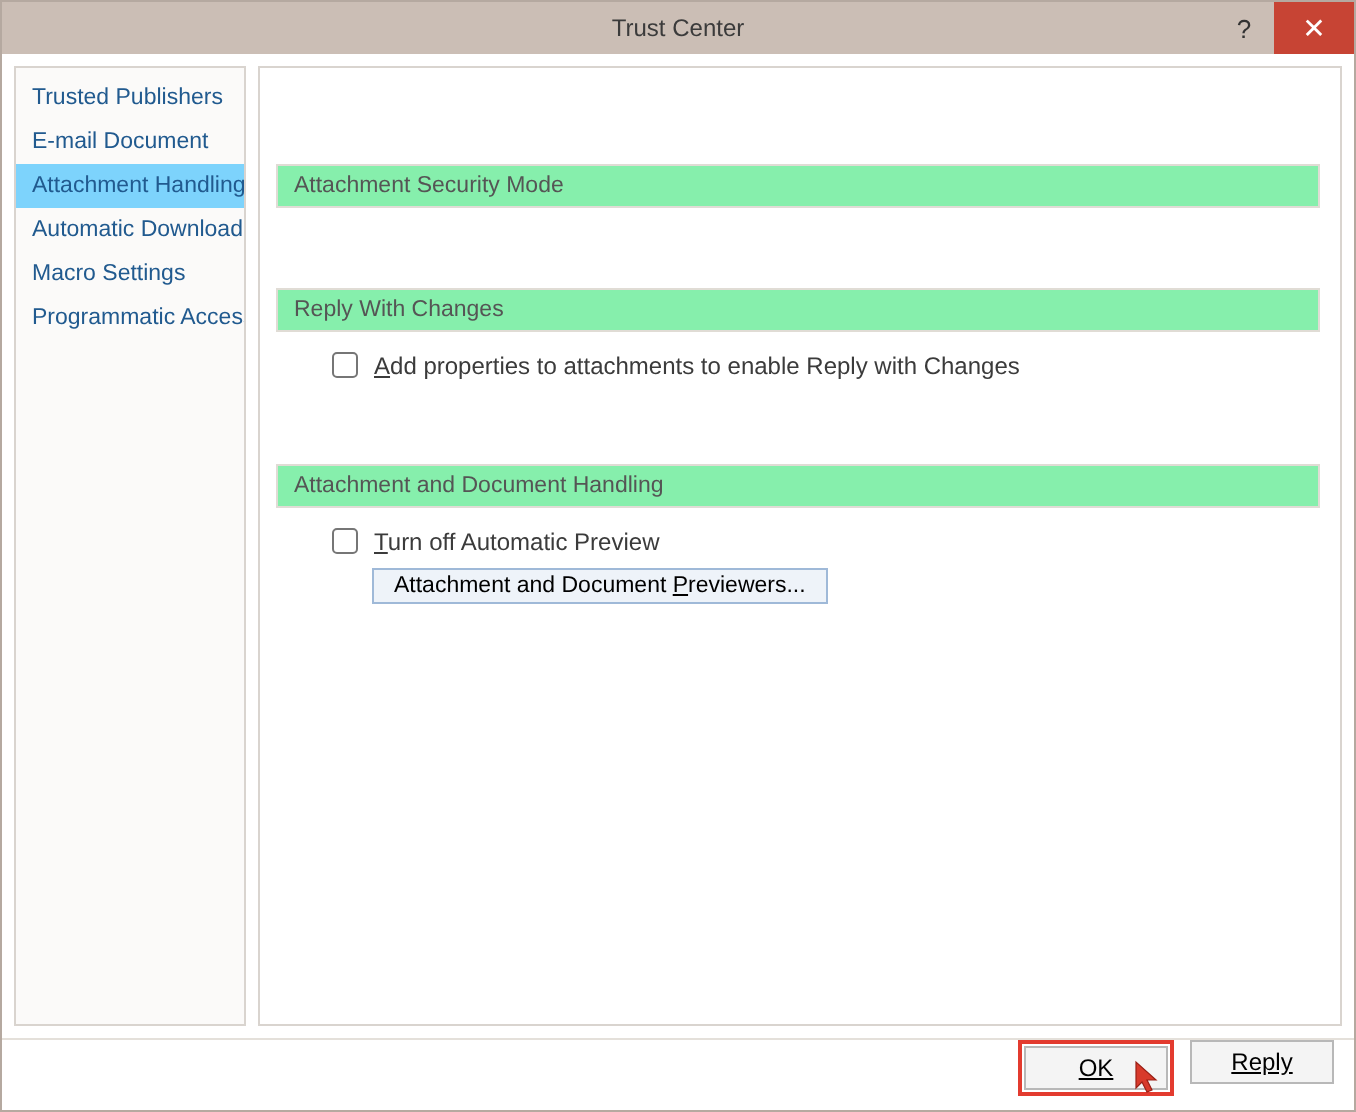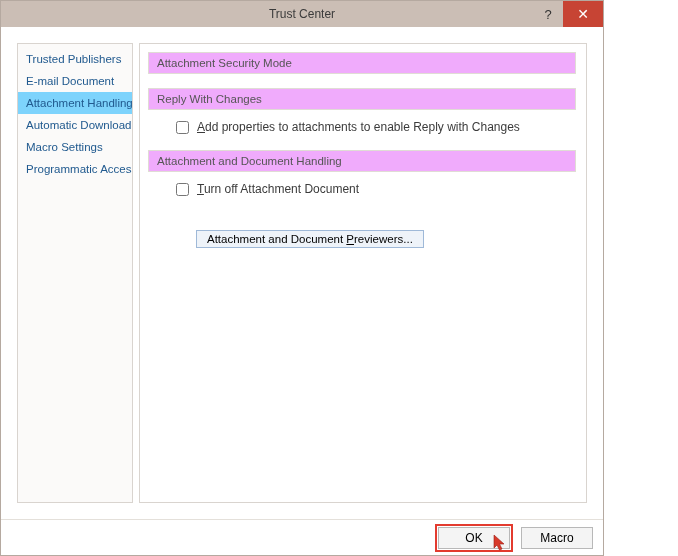--- a/index.html
+++ b/index.html
@@ -5,21 +5,21 @@
 * { box-sizing: border-box; margin: 0; padding: 0; }
 body {
   font-family: "Segoe UI", Tahoma, sans-serif;
   font-size: 12px;
   background: #fff;
   width: 678px;
   height: 556px;
   overflow: hidden;
 }
 .window {
-  width: 604px;
+  width: 678px;
   height: 556px;
   border: 1px solid #b5a9a0;
   display: flex;
   flex-direction: column;
   background: #fff;
 }
 .titlebar {
   height: 26px;
   background: #cbbeb5;
   display: flex;
@@ -49,21 +49,21 @@
 }
 .tb-close {
   width: 40px;
   background: #c74434;
   color: #fff;
   font-size: 14px;
 }
 .client {
   flex: 1;
   display: flex;
-  padding: 16px;
+  padding: 6px;
   gap: 6px;
   overflow: hidden;
 }
 .sidebar {
   width: 116px;
   border: 1px solid #d9d4cf;
   background: #fbfaf9;
   padding: 4px 0;
 }
 .side-item {
@@ -79,61 +79,61 @@
   color: #215a8f;
 }
 .main {
   flex: 1;
   border: 1px solid #d9d4cf;
   padding: 8px 10px 8px 8px;
   overflow: auto;
   color: #3b3b3b;
 }
 .section-head {
-  background: #f0abfc;
+  background: #86efac;
   padding: 4px 8px;
   font-size: 11.5px;
   color: #555;
   margin-bottom: 8px;
   border: 1px solid #e0dcd5;
+  margin-top: 40px;
 }
 .sect { margin-bottom: 14px; }
 .info-line {
   padding: 2px 0 4px 20px;
   font-size: 12px;
 }
 .chk-row {
   display: flex;
-  align-items: center;
   gap: 8px;
   padding: 2px 0 2px 28px;
   font-size: 12px;
 }
 .chk-row input[type=checkbox] {
   width: 13px;
   height: 13px;
 }
 .sub-btn-row { padding: 4px 0 0 48px; }
 .sub-btn {
   font-size: 11.5px;
   padding: 2px 10px;
   border: 1px solid #9fb9d8;
   background: #eef3f9;
   cursor: default;
-  margin-top: 28px;
 }
 .footer {
   height: 36px;
   display: flex;
   justify-content: flex-end;
-  align-items: center;
+  align-items: flex-start;
   gap: 8px;
   padding: 0 10px;
   border-top: 1px solid #e4e0da;
   background: #fff;
+  text-decoration: underline;
 }
 .footer button {
   font-size: 12px;
   padding: 3px 0;
   width: 72px;
   border: 1px solid #b8b8b8;
   background: #f4f4f4;
   cursor: default;
 }
 .ok-wrap {
@@ -182,31 +182,31 @@
         <label class="chk-row">
           <input type="checkbox" style="">
           <span><span class="u">A</span><span>dd properties to attachments to enable Reply with Changes</span></span>
         </label>
       </div>
 
       <div class="sect">
         <div class="section-head">Attachment and Document Handling</div>
         <label class="chk-row">
           <input type="checkbox" style="">
-          <span><span class="u">T</span><span>urn off Attachment Document</span></span>
+          <span><span class="u">T</span><span>urn off Automatic Preview</span></span>
         </label>
         <div class="sub-btn-row">
           <button class="sub-btn"><span>Attachment and Document </span><span class="u">P</span><span>reviewers...</span></button>
         </div>
       </div>
     </div>
   </div>
 
   <div class="footer">
     <span class="ok-wrap">
       <button>OK</button>
       <svg class="cursor" width="14" height="18" viewBox="0 0 14 18">
         <path d="M1 1 L1 14 L4 11 L6.5 16 L9 15 L6.5 10 L11 10 Z" fill="#d83a2b" stroke="#9a1f15" stroke-width="0.6"></path>
       </svg>
     </span>
-    <button>Macro</button>
+    <button>Reply</button>
   </div>
 </div>
 
 </body></html>

